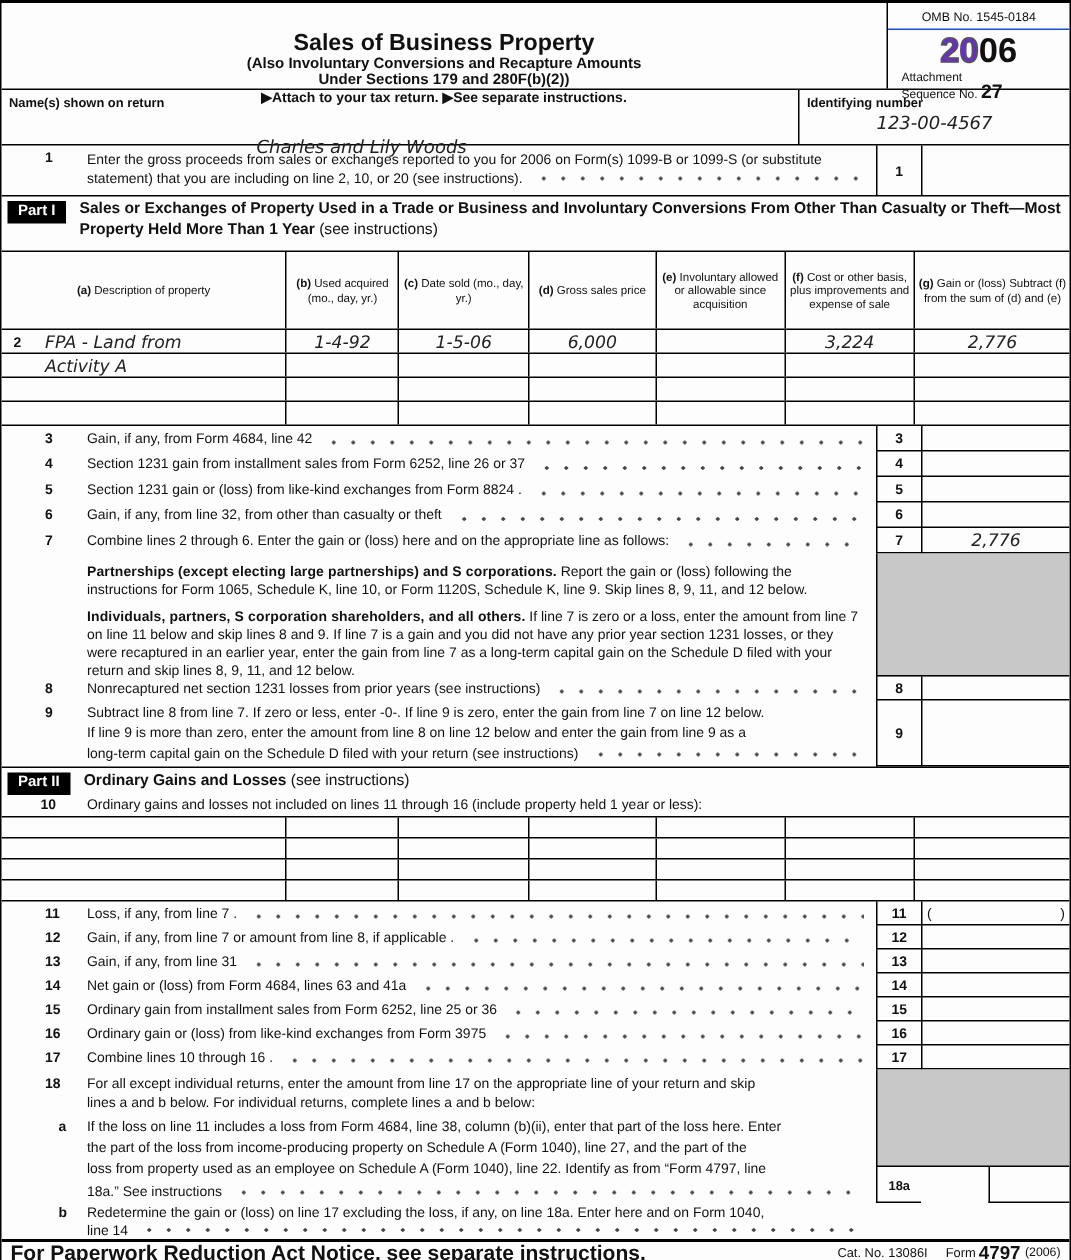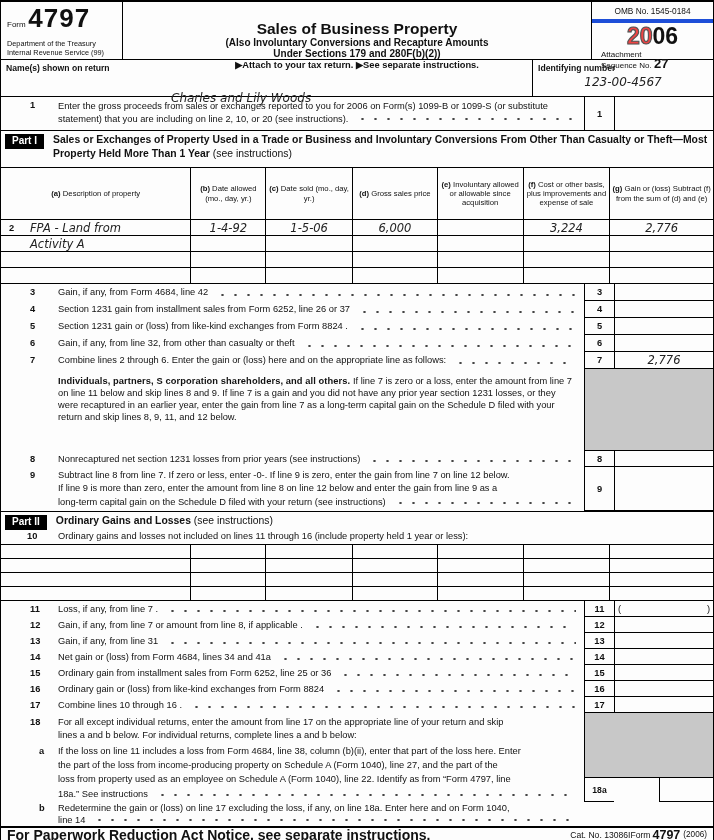--- a/index.html
+++ b/index.html
@@ -14,23 +14,23 @@
   .hdr{display:flex;height:58px;border-bottom:1.5px solid #000;}
   .hdr-left{width:122px;border-right:1px solid #000;padding:4px 4px 2px 6px;display:flex;flex-direction:column;justify-content:space-between;}
   .formword{font-size:8px;}
   .formnum{font-size:26px;font-weight:bold;letter-spacing:1px;line-height:24px;}
   .dept{font-size:7.3px;line-height:8.5px;}
   .hdr-center{flex:1;text-align:center;padding-top:18px;display:flex;flex-direction:column;justify-content:space-between;padding-bottom:3px;}
   .title{font-size:15.5px;font-weight:bold;line-height:17px;}
   .subtitle{font-size:10px;font-weight:bold;line-height:11px;}
   .attach{font-size:9.3px;font-weight:bold;}
   .hdr-right{width:122px;border-left:1px solid #000;text-align:center;display:flex;flex-direction:column;}
-  .omb{font-size:8.3px;border-bottom:4px solid #1d4ed8;padding:3px 0 2px;}
+  .omb{font-size:8.3px;border-bottom:1px solid #1d4ed8;padding:3px 0 2px;}
   .yearwrap{font-size:23px;line-height:24px;padding-top:1px;}
-  .yr-out{color:#ef4444;-webkit-text-stroke:1.1px #555;text-shadow:0 0 1px #777;font-weight:bold;margin-top:21px;}
+  .yr-out{color:#6d28d9;-webkit-text-stroke:1.1px #555;text-shadow:0 0 1px #777;font-weight:bold;margin-top:21px;}
   .yr-b{font-weight:bold;}
   .attseq{font-size:8px;text-align:left;padding-left:9px;line-height:9px;padding-top:2px;}
   .attno{font-size:13px;font-weight:bold;}
   
   .namerow{display:flex;height:37px;border-bottom:1.5px solid #000;}
   .namecell{flex:1;padding:2px 0 0 5px;position:relative;}
   .lbl{font-size:8.6px;font-weight:bold;}
   .hand{font-family:"DejaVu Sans", sans-serif;font-style:italic;font-size:12px;color:#222;}
   .nameval{position:absolute;left:170px;top:32px;}
   .idcell{width:181px;border-left:1px solid #000;padding:2px 0 0 5px;position:relative;}
@@ -103,41 +103,31 @@
   .bright{width:129px;flex:none;display:flex;flex-direction:column;}
   .bshade{height:65px;background:#c8c8c8;border-left:1.5px solid #000;border-bottom:1px solid #000;}
   .bboxrow{display:flex;flex:none;}
   .r18a{height:24px;gap:45px;}
   .r18b{height:23px;}
   .bboxrow .numcell{width:30px;border-bottom:1px solid #000;}
   .bboxrow .amtcell{flex:1;border-bottom:1px solid #000;}
   
   .footer{border-top:2px solid #000;height:16px;display:flex;align-items:center;padding:0 6px;}
   .fnotice{font-weight:bold;font-size:14px;}
-  .fcat{margin-left:auto;font-size:8.6px;}
+  .fcat{margin-left:auto;margin-right:12px;font-size:8.6px;}
   .fform{font-size:8.6px;margin-right:2px;}
   .ffnum{font-weight:bold;font-size:12.5px;margin-right:3px;}
   .fyear{font-size:8.2px;}
 </style>
 </head>
 <body>
 
 <div class="page">
 
   <div class="hdr">
-    <div class="hdr-left">
-      <div>
-        <span class="formword">Form</span>
-        <span class="formnum">4797</span>
-      </div>
-      <div class="dept">
-        <div>Department of the Treasury</div>
-        <div>Internal Revenue Service   (99)</div>
-      </div>
-    </div>
     <div class="hdr-center">
       <div class="title">Sales of Business Property</div>
       <div class="subtitle">
         <div>(Also Involuntary Conversions and Recapture Amounts</div>
         <div>Under Sections 179 and 280F(b)(2))</div>
       </div>
       <div class="attach">▶Attach to your tax return.  ▶See separate instructions.</div>
     </div>
     <div class="hdr-right">
       <div class="omb">OMB No. 1545-0184</div>
@@ -181,21 +171,21 @@
     <span class="badge">Part I</span>
     <span class="ptitle"><span>Sales or Exchanges of Property Used in a Trade or Business and Involuntary Conversions From Other Than Casualty or Theft—Most Property Held More Than 1 Year </span><span class="pnote">(see instructions)</span></span>
   </div>
 
   <div class="ptable">
     <div class="trow thead">
       <div class="tc c-desc">
           <span><b>(a) </b><span>Description of property</span></span>
         </div>
       <div class="tc c-b">
-          <span><b>(b) </b><span>Date allowed (mo., day, yr.)</span></span>
+          <span><b>(b) </b><span>Used acquired (mo., day, yr.)</span></span>
         </div>
       <div class="tc c-c">
           <span><b>(c) </b><span>Date sold (mo., day, yr.)</span></span>
         </div>
       <div class="tc c-d">
           <span><b>(d) </b><span>Gross sales price</span></span>
         </div>
       <div class="tc c-e">
           <span><b>(e) </b><span>Involuntary allowed or allowable since acquisition</span></span>
         </div>
@@ -296,20 +286,21 @@
       <div class="numcell">7</div>
       <div class="amtcell">
           <span class="entry">2,776</span>
         </div>
     </div>
   </div>
 
   <div>
     <div class="midrow" style="height:82px;">
       <div class="midtext">
+        <div class="para"><b>Partnerships (except electing large partnerships) and S corporations.</b><span> Report the gain or (loss) following the instructions for Form 1065, Schedule K, line 10, or Form 1120S, Schedule K, line 9. Skip lines 8, 9, 11, and 12 below.</span></div>
         <div class="para"><b>Individuals, partners, S corporation shareholders, and all others.</b><span> If line 7 is zero or a loss, enter the amount from line 7 on line 11 below and skip lines 8 and 9. If line 7 is a gain and you did not have any prior year section 1231 losses, or they were recaptured in an earlier year, enter the gain from line 7 as a long-term capital gain on the Schedule D filed with your return and skip lines 8, 9, 11, and 12 below.</span></div>
       </div>
       <div class="shadecell"></div>
     </div>
     <div class="lrow" style="height:16px;">
       <div class="lno">8</div>
       <div class="ltxt">Nonrecaptured net section 1231 losses from prior years (see instructions)</div>
       <div class="lead"></div>
       <div class="numcell">8</div>
       <div class="amtcell">
@@ -407,39 +398,39 @@
       <div class="lno">13</div>
       <div class="ltxt">Gain, if any, from line 31</div>
       <div class="lead"></div>
       <div class="numcell">13</div>
       <div class="amtcell">
           <span class="entry"></span>
         </div>
     </div>
     <div class="lrow">
       <div class="lno">14</div>
-      <div class="ltxt">Net gain or (loss) from Form 4684, lines 34 and 41a</div>
+      <div class="ltxt">Net gain or (loss) from Form 4684, lines 63 and 41a</div>
       <div class="lead"></div>
       <div class="numcell">14</div>
       <div class="amtcell">
           <span class="entry"></span>
         </div>
     </div>
     <div class="lrow">
       <div class="lno">15</div>
       <div class="ltxt">Ordinary gain from installment sales from Form 6252, line 25 or 36</div>
       <div class="lead"></div>
       <div class="numcell">15</div>
       <div class="amtcell">
           <span class="entry"></span>
         </div>
     </div>
     <div class="lrow">
       <div class="lno">16</div>
-      <div class="ltxt">Ordinary gain or (loss) from like-kind exchanges from Form 8824</div>
+      <div class="ltxt">Ordinary gain or (loss) from like-kind exchanges from Form 3975</div>
       <div class="lead"></div>
       <div class="numcell">16</div>
       <div class="amtcell">
           <span class="entry"></span>
         </div>
     </div>
     <div class="lrow">
       <div class="lno">17</div>
       <div class="ltxt">Combine lines 10 through 16 .</div>
       <div class="lead"></div>

